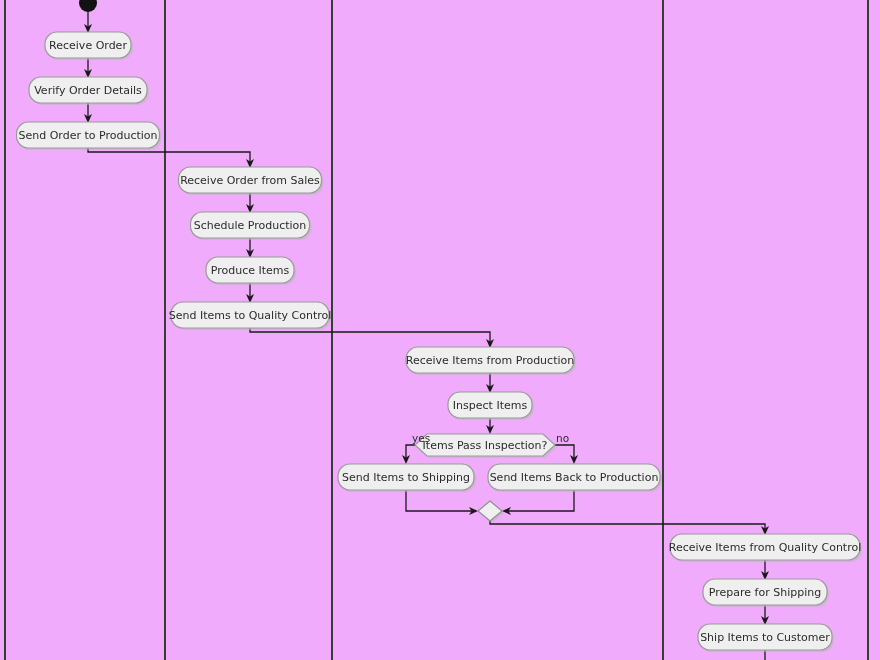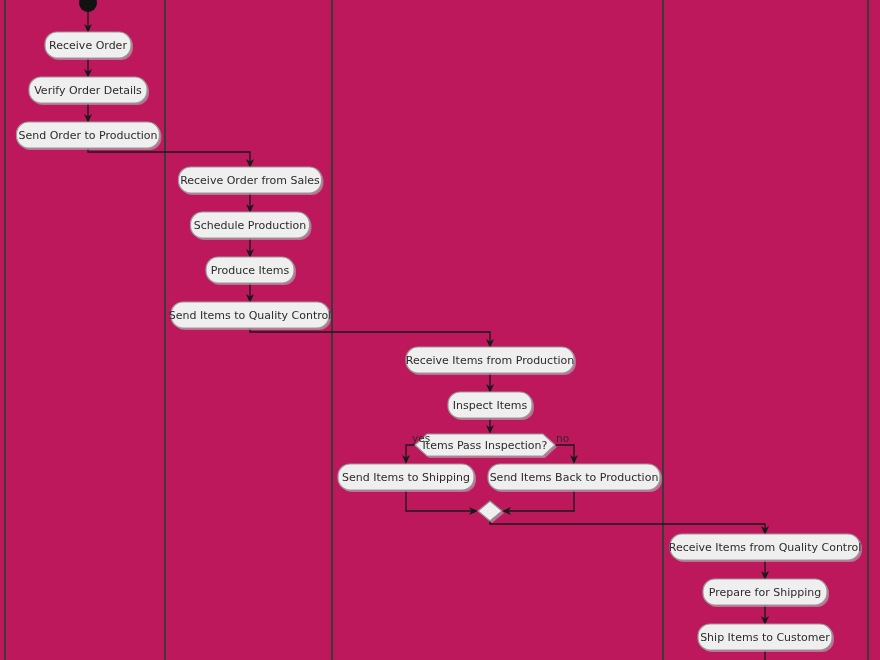--- a/index.html
+++ b/index.html
@@ -8,21 +8,21 @@
     padding: 0;
     background: #ffffff;
   }
   body {
     font-family: "DejaVu Sans", sans-serif;
   }
   #diagram-canvas {
     position: relative;
     width: 880px;
     height: 660px;
-    background: #be185d;
+    background: #f0abfc;
     overflow: hidden;
   }
   #diagram-svg {
     position: absolute;
     left: 0;
     top: 0;
     width: 880px;
     height: 660px;
   }
   .lane-divider {

